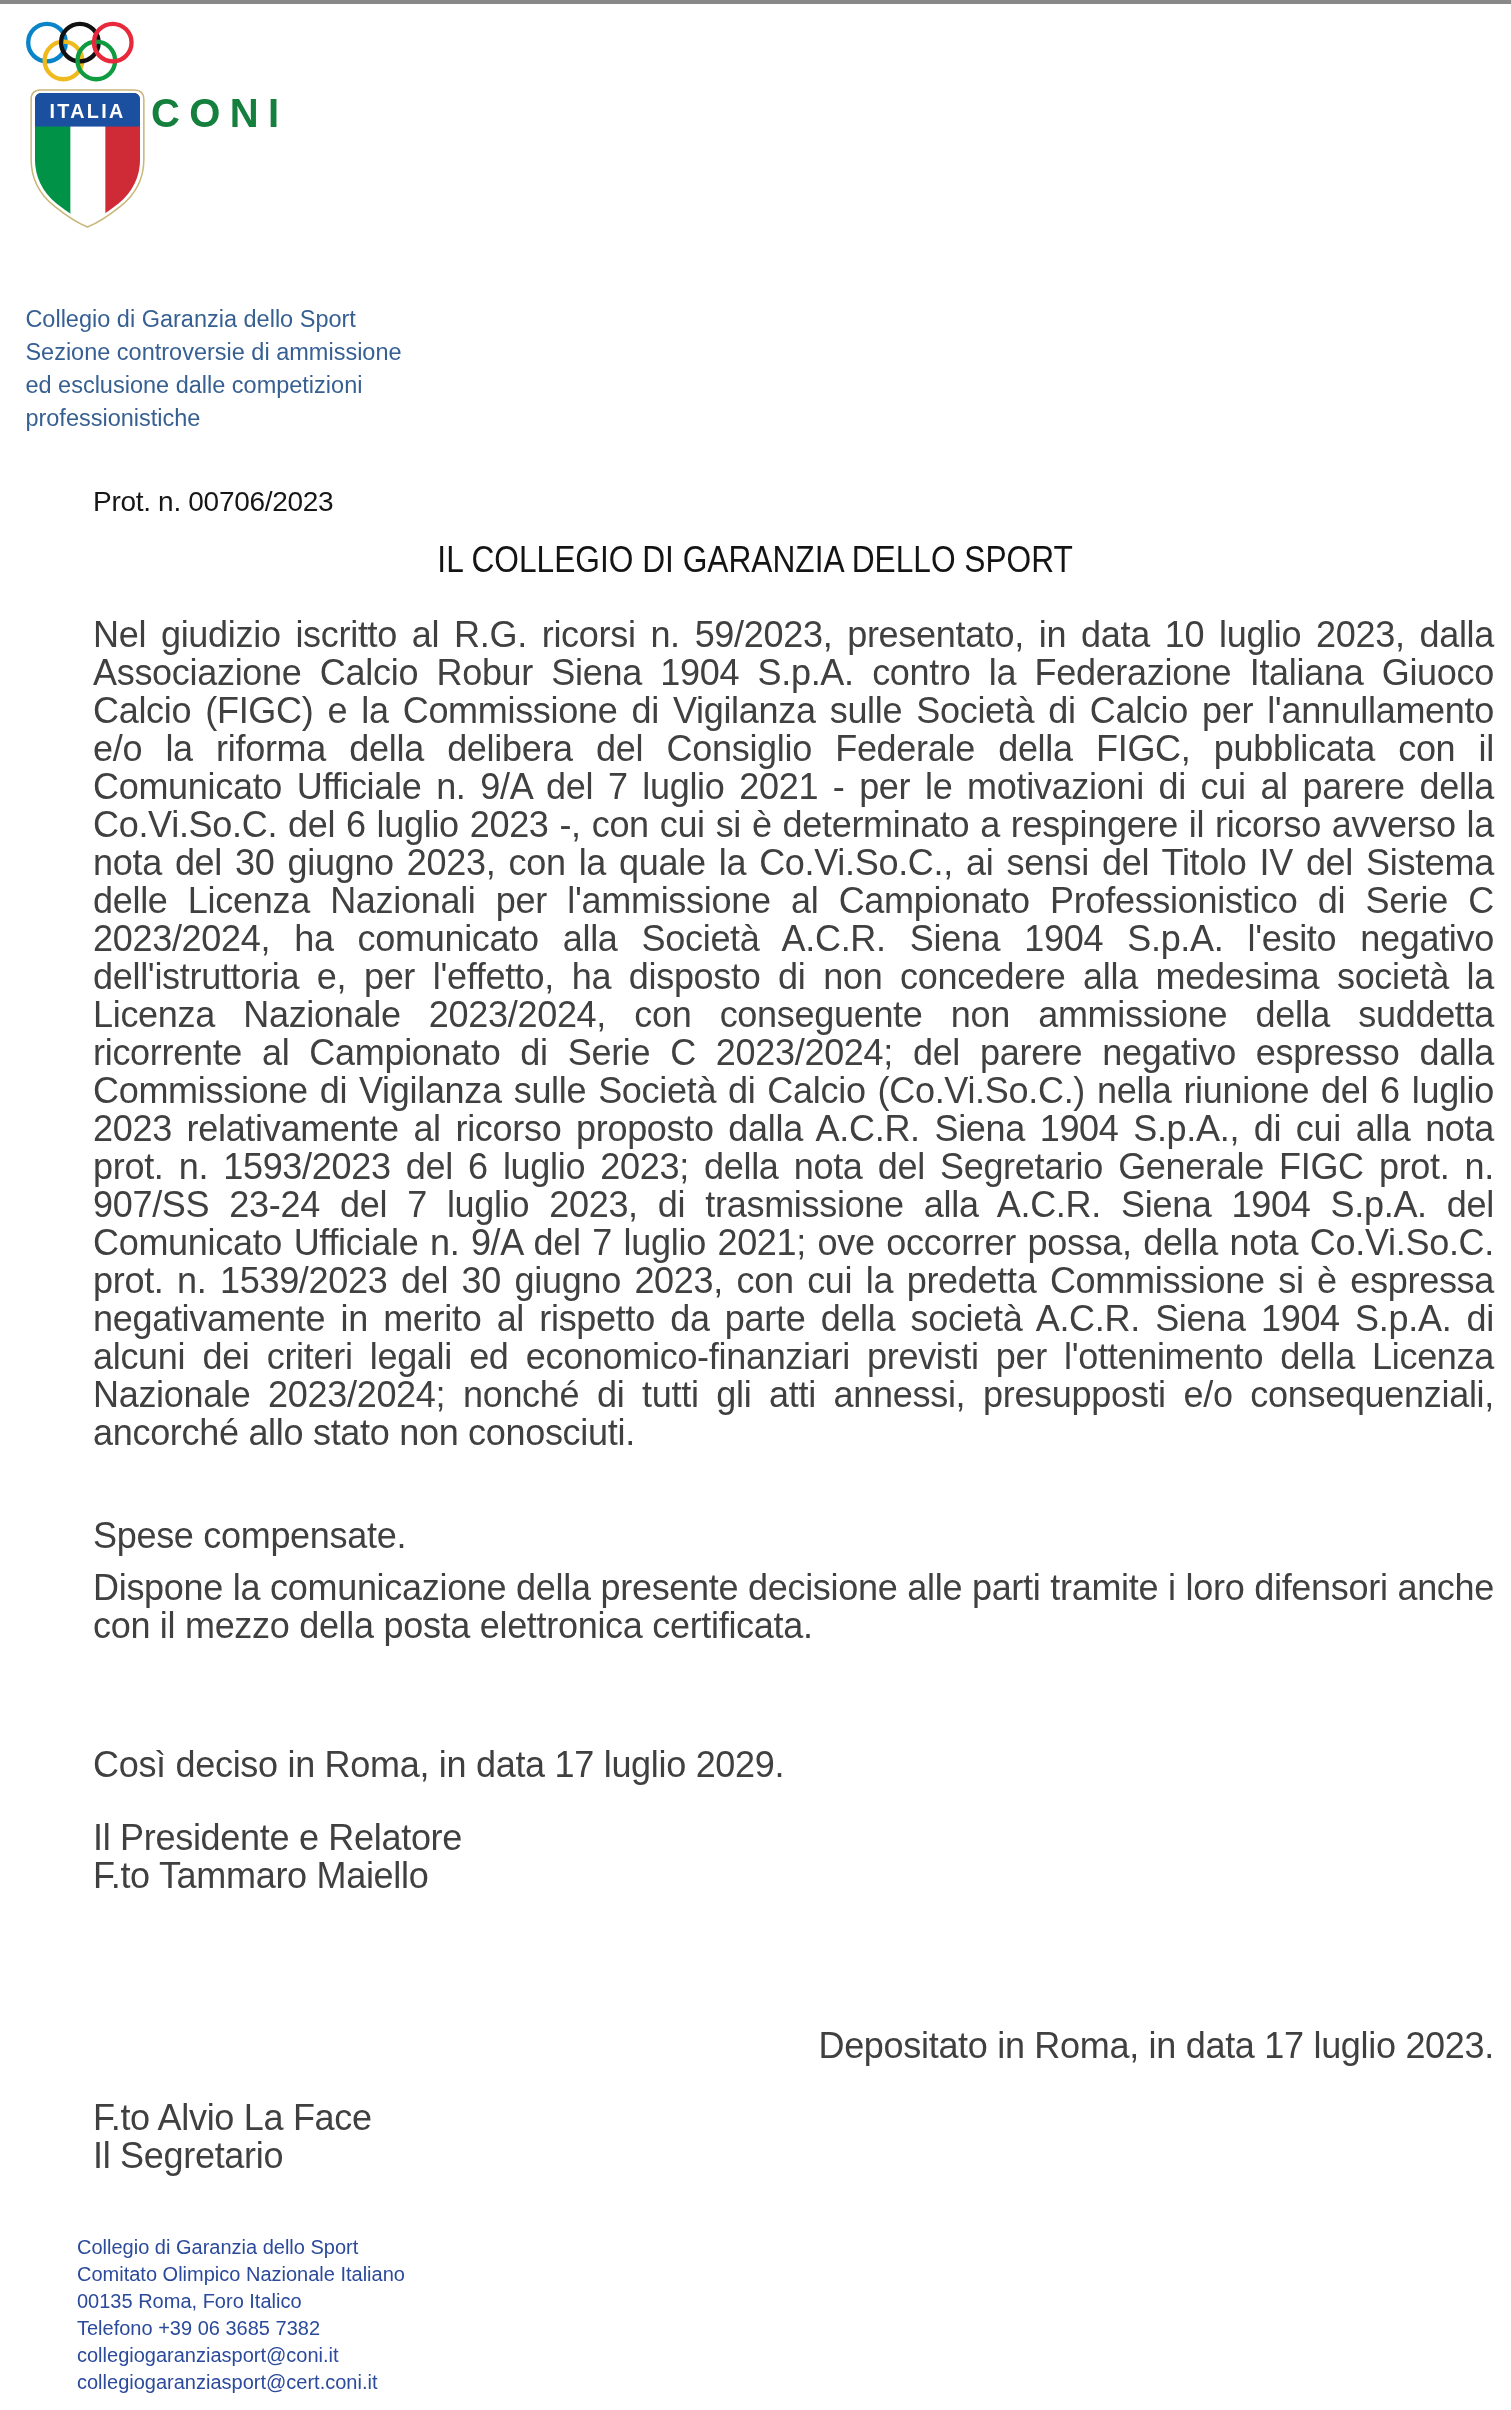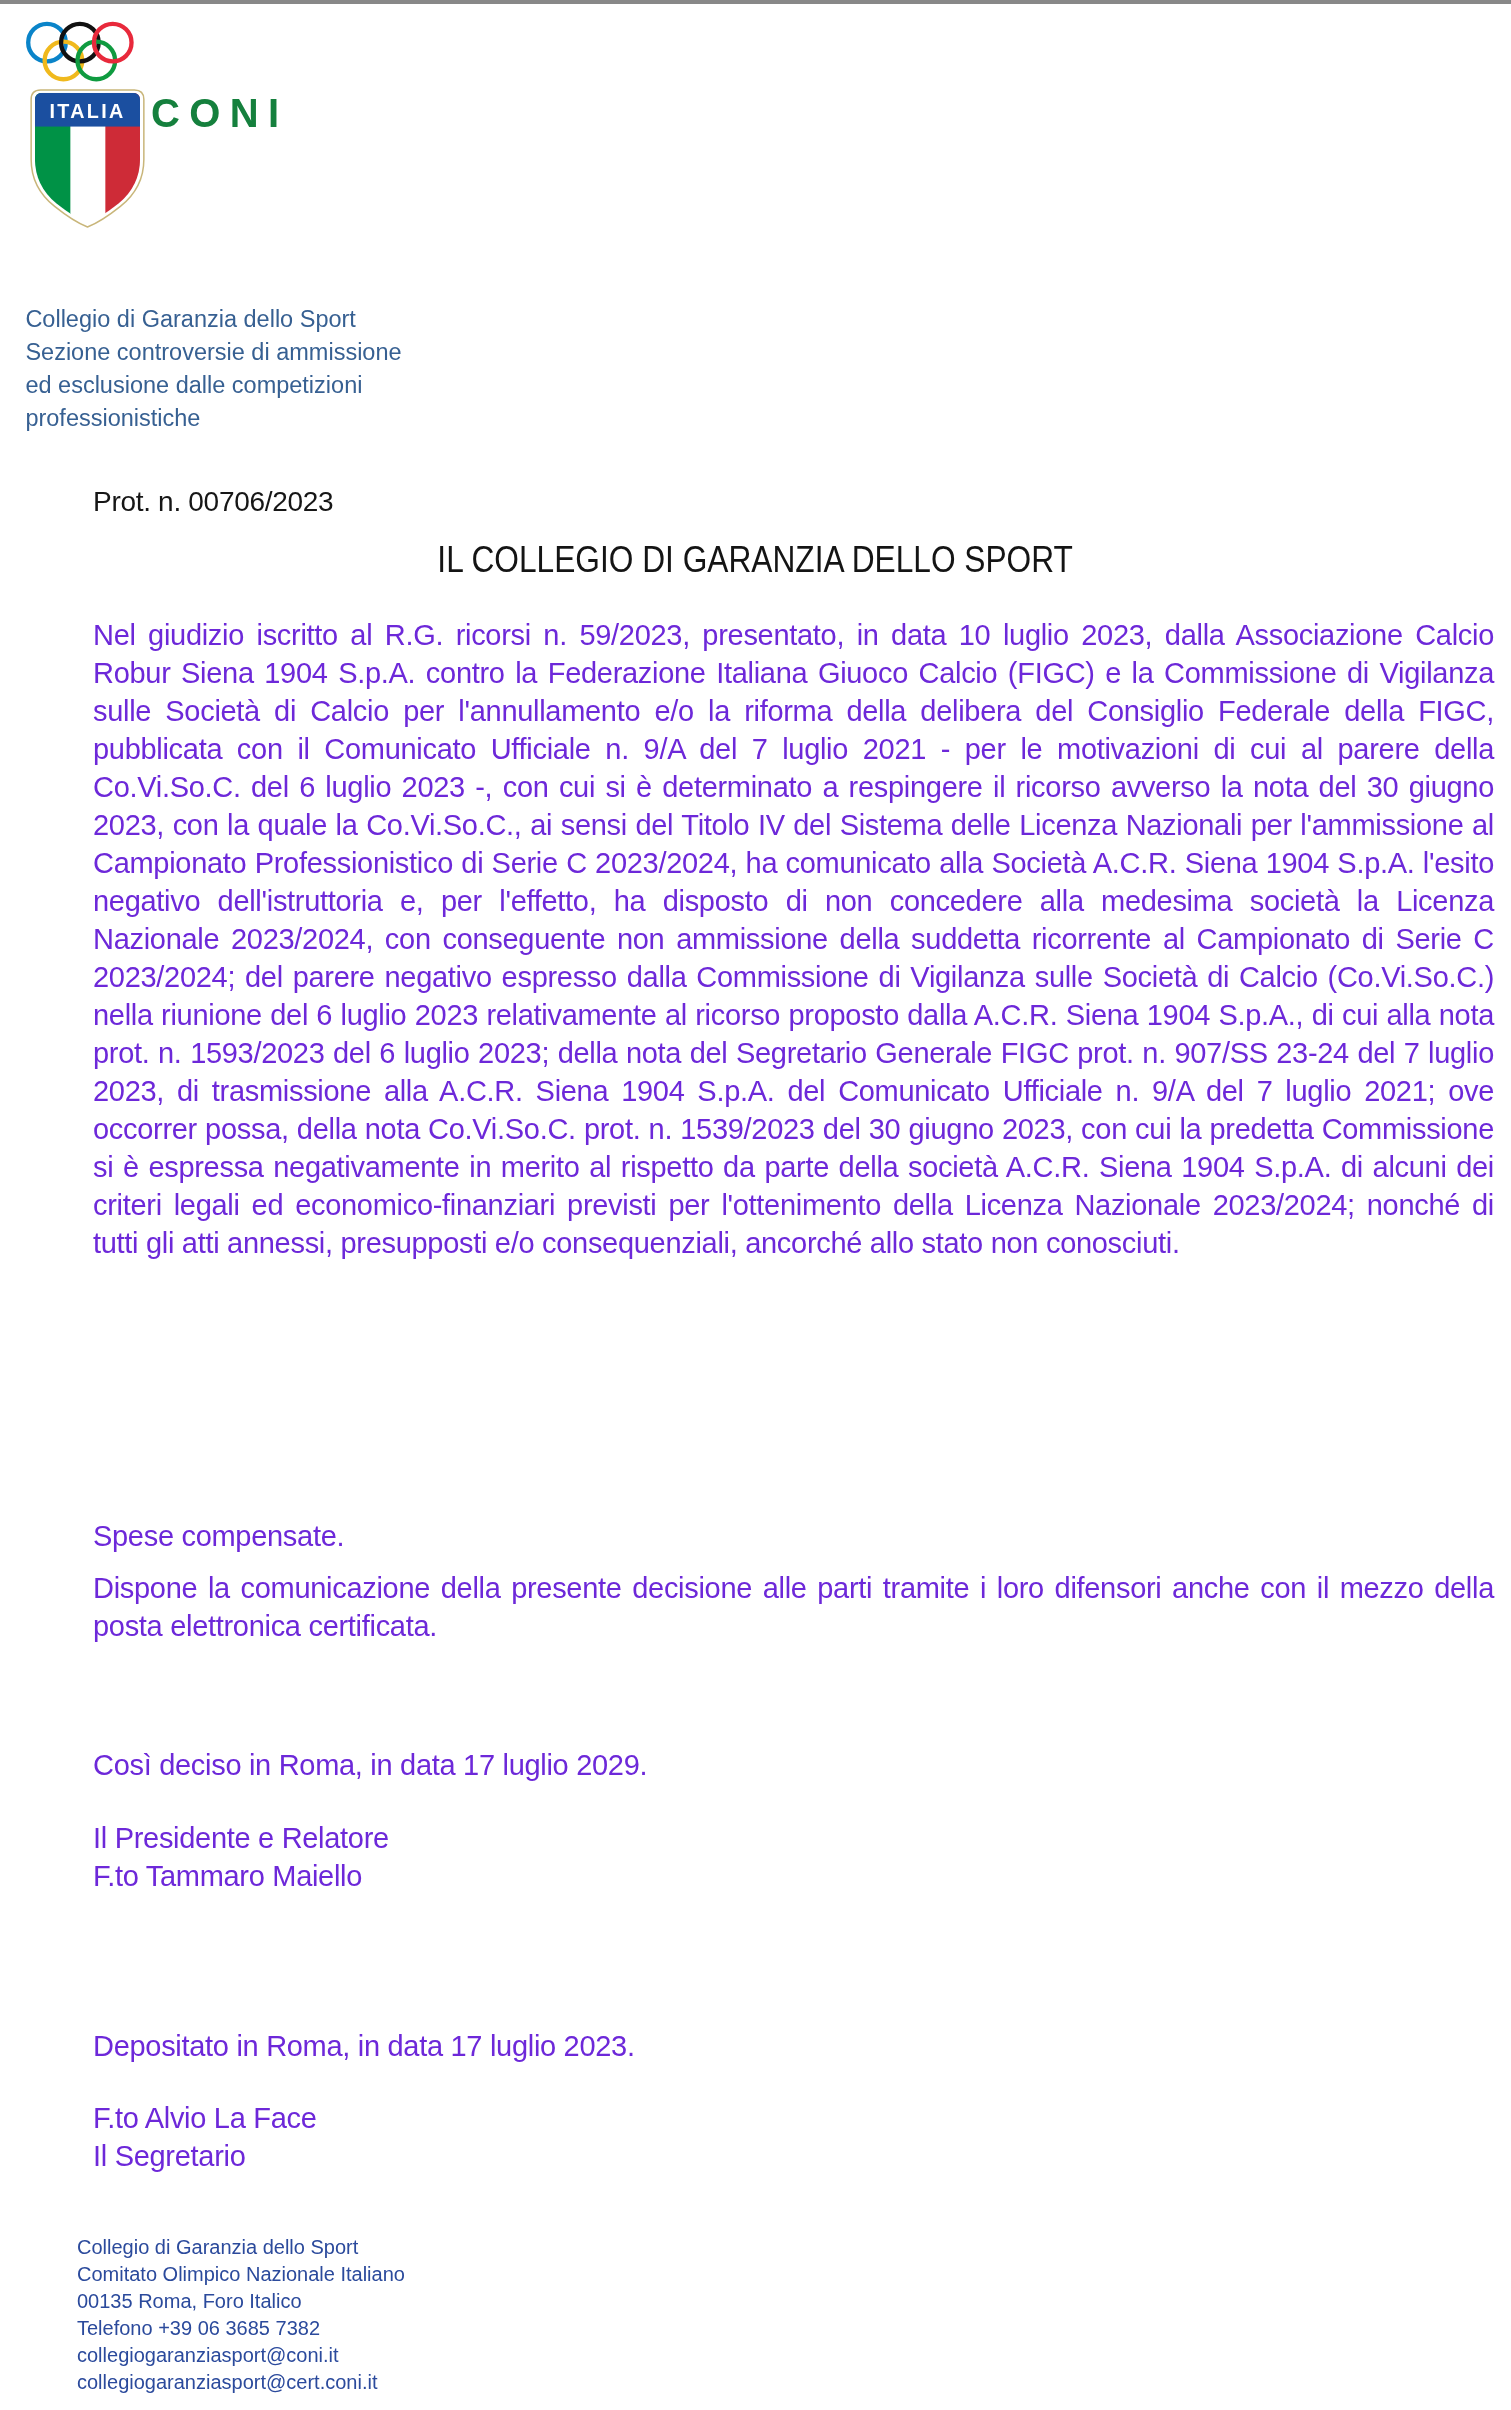--- a/index.html
+++ b/index.html
@@ -32,31 +32,31 @@
     font-size:28px;color:#161616;letter-spacing:-0.3px;
   }
   
   .doc-title{
     position:absolute;left:0;top:535px;width:100%;
     text-align:center;font-size:36px;color:#141414;
   }
   .doc-title .squeeze{display:inline-block;transform:scaleX(0.88);transform-origin:center;letter-spacing:0px;white-space:nowrap;}
   .par{
     position:absolute;left:93px;width:1401px;
-    font-size:29px;line-height:38px;letter-spacing:-0.3px;
-    color:#6d28d9;
+    font-size:36px;line-height:38px;letter-spacing:-0.3px;
+    color:#404040;
   }
   .justify{text-align:justify;text-justify:inter-word;}
   .body-par{top:612px;}
   .par-rigetta{top:1439px;}
   .par-spese{top:1513px;}
   .par-dispone{top:1565px;}
   .par-deciso{top:1742px;}
   .par-pres{top:1815px;}
-  .par-depositato{top:2023px;}
+  .par-depositato{top:2023px;text-align:right;}
   .par-seg{top:2095px;}
   
   .footer{
     position:absolute;left:77px;top:2230px;
     font-size:20px;line-height:27px;
     color:#2b4a9c;
   }
   .footer div{white-space:nowrap;}
   
   .ring{fill:none;stroke-width:4.6px;}

